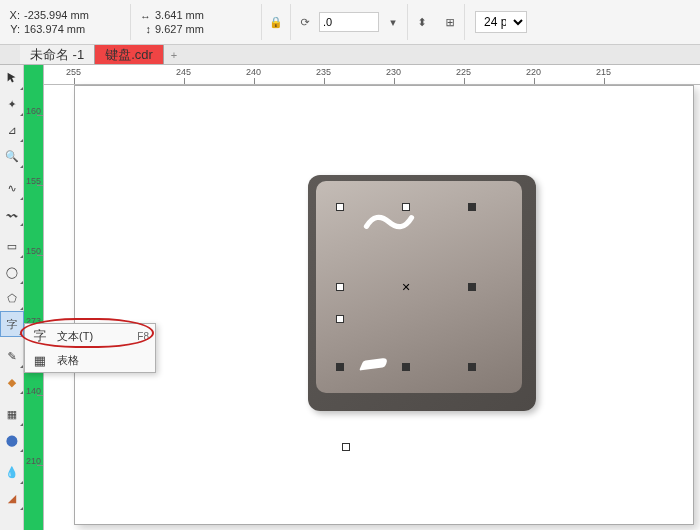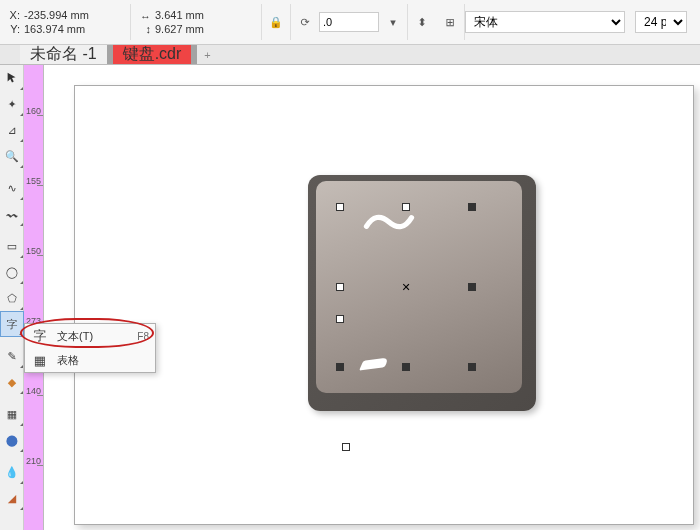--- a/index.html
+++ b/index.html
@@ -11,32 +11,32 @@
 .coord-lbl { width:14px; text-align:right; }
 .sep-v { width:1px; height:36px; background:#ddd; }
 .tb-btn { width:28px; height:28px; display:flex; align-items:center; justify-content:center; color:#555; cursor:pointer; }
 .tb-input { width:60px; height:20px; border:1px solid #ccc; font-size:11px; padding:0 3px; background:#fff; }
 .tb-select { height:22px; border:1px solid #ccc; background:#fff; font-size:12px; padding:0 4px; }
 .font-sel { width:160px; }
 .size-sel { width:52px; }
 .gap { width:10px; }
 
 .tabs { height: 20px; background: #e8e8e8; display:flex; align-items:stretch; border-bottom:1px solid #bbb; padding-left:20px; }
-.tab { padding:2px 10px; font-size:16px; border-right:6px solid #a3a3a3; display:flex; align-items:center; background:#f0f0f0; cursor:pointer; }
+.tab { padding:2px 10px; font-size:13px; border-right:1px solid #a3a3a3; display:flex; align-items:center; background:#f0f0f0; cursor:pointer; }
 .tab.sel { background:#ef4444; }
 .tab-add { width:20px; display:flex; align-items:center; justify-content:center; color:#888; cursor:pointer; }
 
 .workarea { position:relative; height: calc(530px - 65px); display:flex; }
 .toolbox { width:24px; background:#f0f0f0; border-right:1px solid #ccc; display:flex; flex-direction:column; }
 .tool { width:24px; height:26px; display:flex; align-items:center; justify-content:center; cursor:pointer; color:#444; position:relative; }
 .tool.sel { background:#cde0f5; border:1px solid #6aa0d8; }
 .tool-spacer { height:6px; }
 .corner { position:absolute; right:1px; bottom:1px; width:0; height:0; border-left:3px solid transparent; border-bottom:3px solid #666; }
 
-.ruler-v { width:20px; background:#f0abfc; border-right:1px solid #bbb; position:relative; }
+.ruler-v { width:20px; background:#22c55e; border-right:1px solid #bbb; position:relative; }
 .canvas-wrap { flex:1; position:relative; background:#fff; overflow:hidden; }
 .ruler-h { height:20px; background:#fff; border-bottom:1px solid #bbb; position:relative; }
 .ruler-h .tick, .ruler-v .tick { position:absolute; font-size:9px; color:#555; }
 .ruler-h .tick { top:2px; }
 .ruler-h .tline { position:absolute; bottom:0; width:1px; height:6px; background:#888; }
 .ruler-v .tick { left:2px; transform:translateY(-50%); }
 .ruler-v .tline { position:absolute; right:0; height:1px; width:6px; background:#888; }
 
 .canvas { position:absolute; inset:20px 0 0 0; background:#fff; }
 .page { position:absolute; left:30px; top:0; width:620px; height:440px; background:#fff; box-shadow: 4px 4px 8px rgba(0,0,0,.18); border:1px solid #aaa; }
@@ -88,23 +88,20 @@
   <div class="sep-v"></div>
   <div class="tb-btn">🔒</div>
   <div class="sep-v"></div>
   <div class="tb-btn">⟳</div>
   <input class="tb-input" value=".0" style="">
   <div class="tb-btn">▾</div>
   <div class="sep-v"></div>
   <div class="tb-btn">⬍</div>
   <div class="tb-btn">⊞</div>
   <div class="sep-v"></div>
-  <select class="tb-select font-sel">
-    <option>宋体</option>
-  </select>
   <div class="gap"></div>
   <select class="tb-select size-sel">
     <option>24 pt</option>
   </select>
   <div class="gap"></div>
 </div>
 
 <div class="tabs">
   <div class="tab">未命名 -1</div>
   <div class="tab sel">键盘.cdr</div>
@@ -166,20 +163,38 @@
       <span class="tline" style="top:190px"></span>
     <span class="tick" style="top:256px">273</span>
       <span class="tline" style="top:260px"></span>
     <span class="tick" style="top:326px">140</span>
       <span class="tline" style="top:330px"></span>
     <span class="tick" style="top:396px">210</span>
       <span class="tline" style="top:400px"></span>
   </div>
 
   <div class="canvas-wrap">
+    <div class="ruler-h">
+      <span class="tick" style="left:22px">255</span>
+        <span class="tline" style="left:30px"></span>
+      <span class="tick" style="left:132px">245</span>
+        <span class="tline" style="left:140px"></span>
+      <span class="tick" style="left:202px">240</span>
+        <span class="tline" style="left:210px"></span>
+      <span class="tick" style="left:272px">235</span>
+        <span class="tline" style="left:280px"></span>
+      <span class="tick" style="left:342px">230</span>
+        <span class="tline" style="left:350px"></span>
+      <span class="tick" style="left:412px">225</span>
+        <span class="tline" style="left:420px"></span>
+      <span class="tick" style="left:482px">220</span>
+        <span class="tline" style="left:490px"></span>
+      <span class="tick" style="left:552px">215</span>
+        <span class="tline" style="left:560px"></span>
+    </div>
 
     <div class="canvas">
       <div class="page"></div>
 
       <div class="keycap-outer">
         <div class="keycap-inner">
           <svg class="tilde" viewBox="0 0 60 30">
               <path d="M4 20 Q15 2 30 15 Q45 28 56 10"></path>
             </svg>
           <div class="grave"></div>

